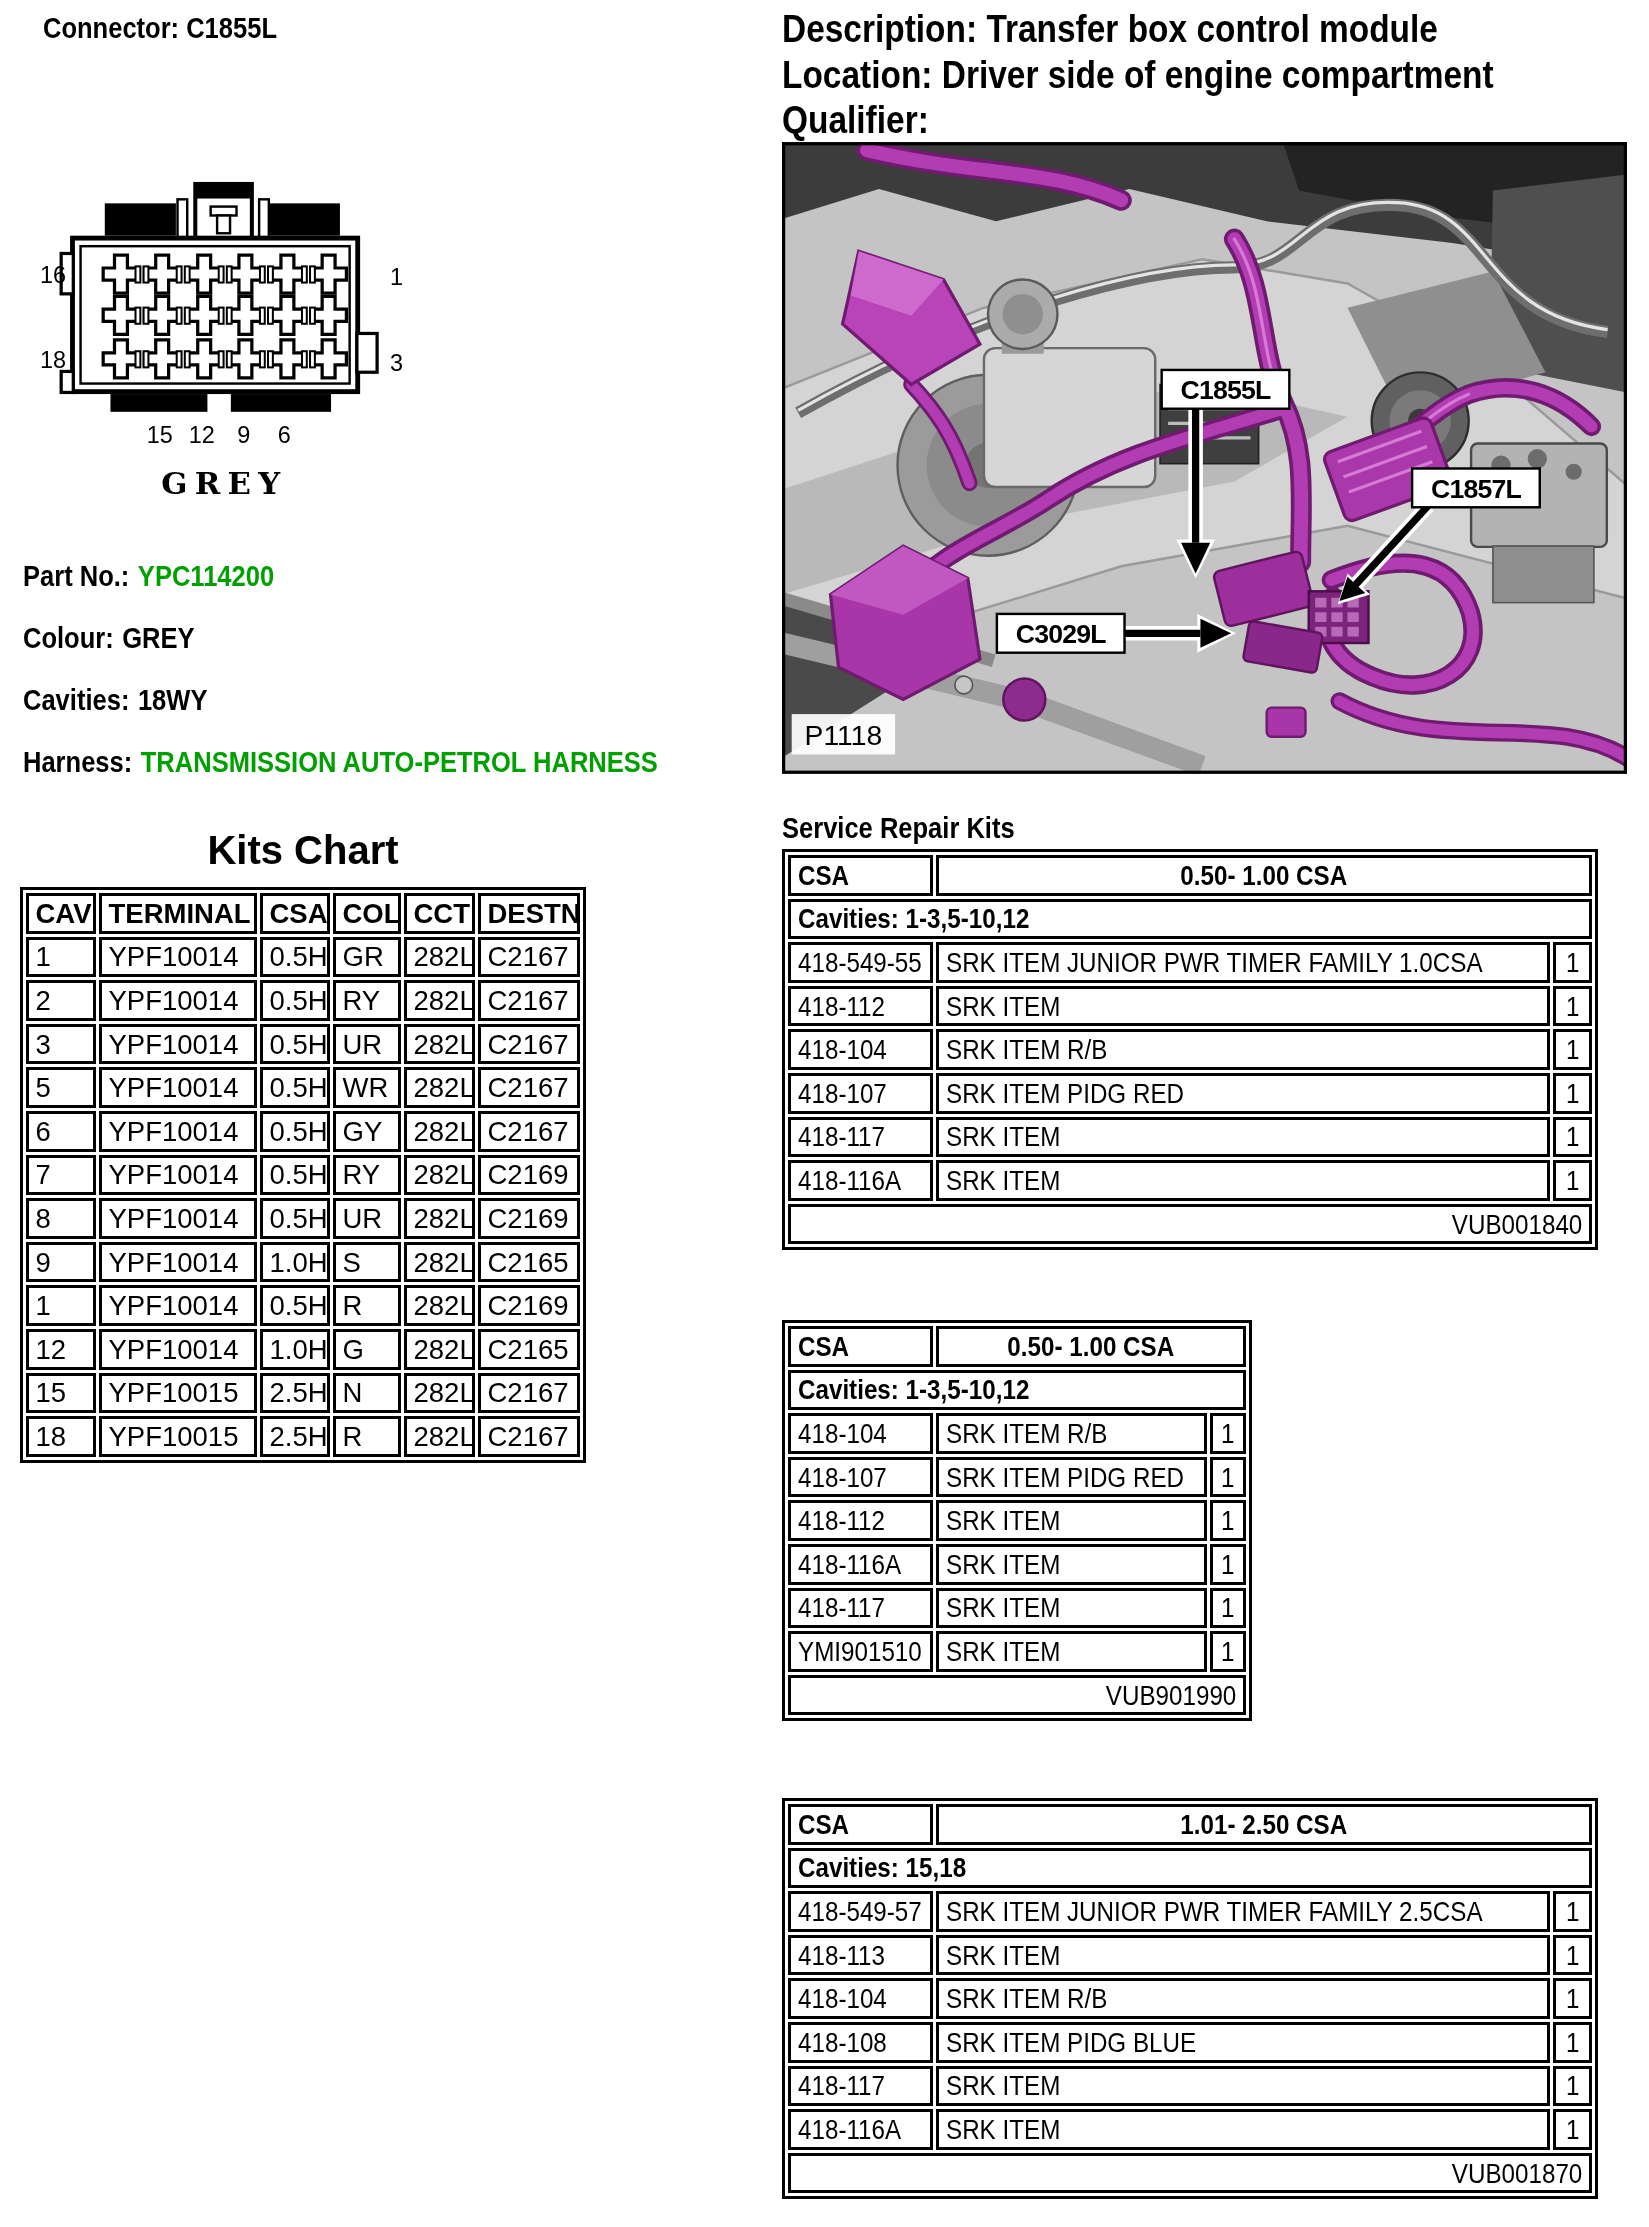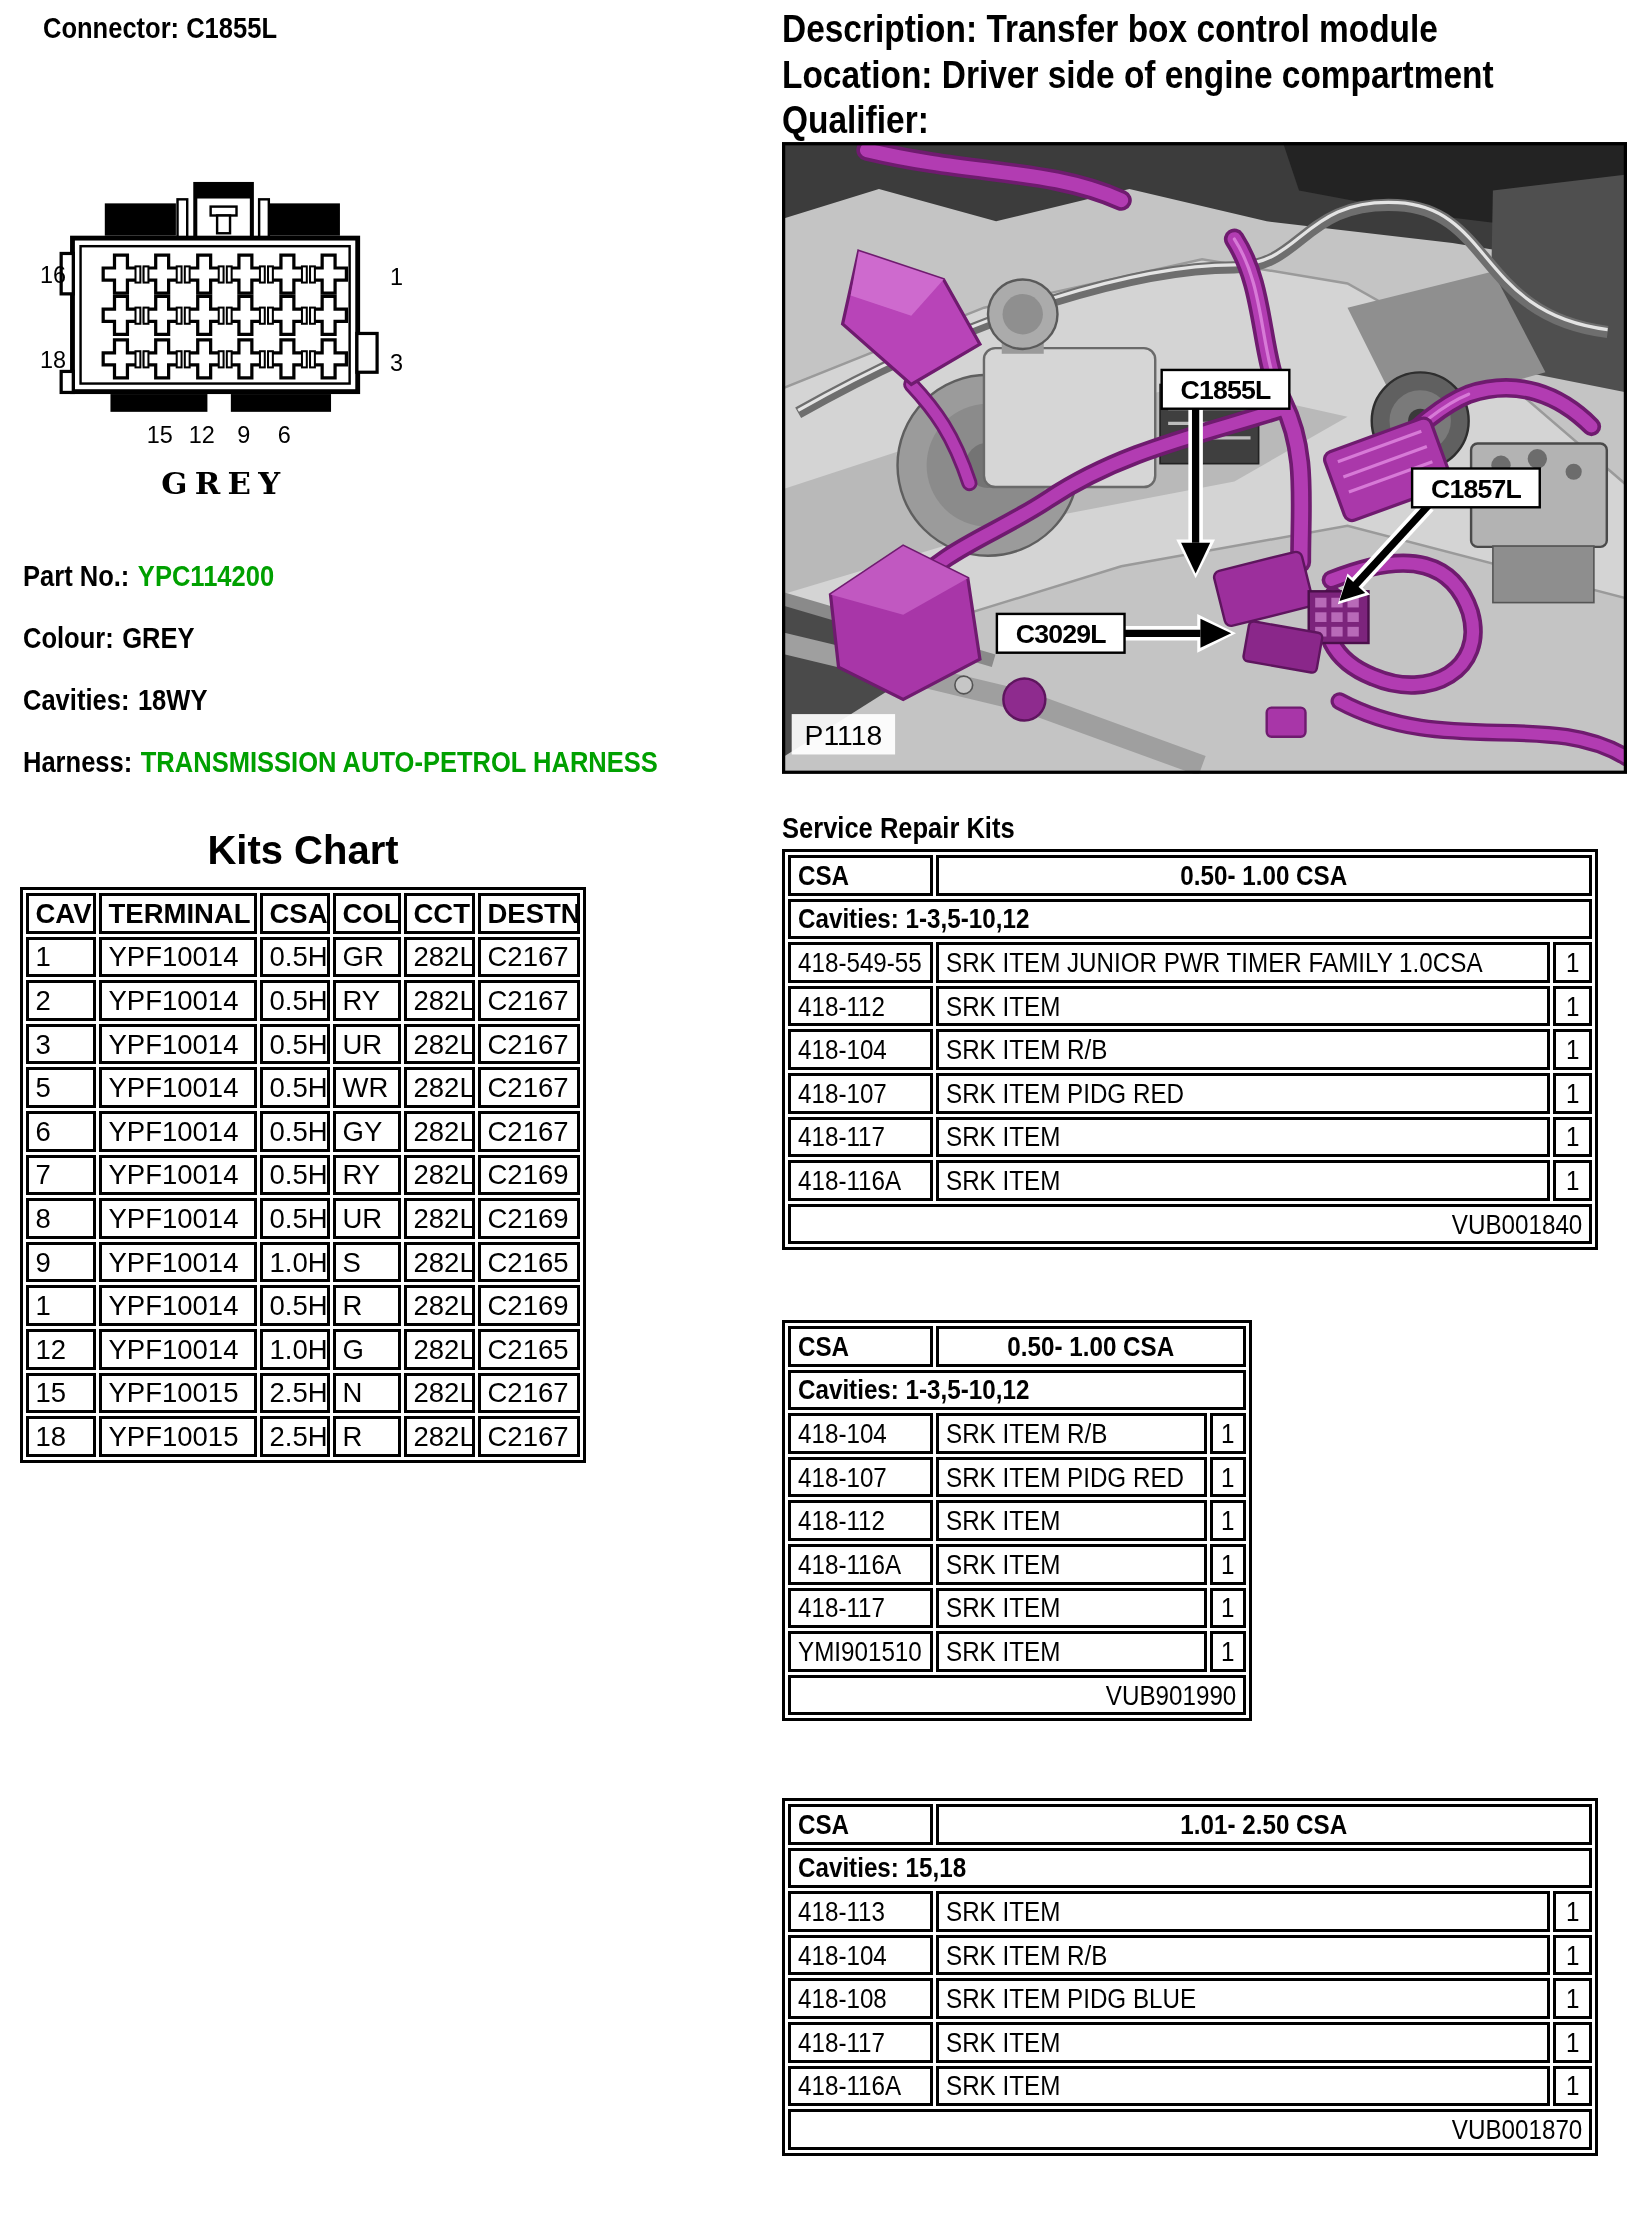--- a/index.html
+++ b/index.html
@@ -534,20 +534,25 @@
         <tr class="hdr">
           <td><span class="cx">CSA</span></td>
           <td colspan="2" class="ctr"><span class="cx">1.01- 2.50 CSA</span></td>
         </tr>
         <tr class="hdr">
           <td colspan="3"><span class="cx">Cavities: 15,18</span></td>
         </tr>
       </thead>
       <tbody>
           <tr>
+            <td><span class="cx">418-549-57</span></td>
+            <td><span class="cx">SRK ITEM JUNIOR PWR TIMER FAMILY 2.5CSA</span></td>
+            <td class="ctr"><span class="cx">1</span></td>
+          </tr>
+          <tr>
             <td><span class="cx">418-113</span></td>
             <td><span class="cx">SRK ITEM</span></td>
             <td class="ctr"><span class="cx">1</span></td>
           </tr>
           <tr>
             <td><span class="cx">418-104</span></td>
             <td><span class="cx">SRK ITEM R/B</span></td>
             <td class="ctr"><span class="cx">1</span></td>
           </tr>
           <tr>

